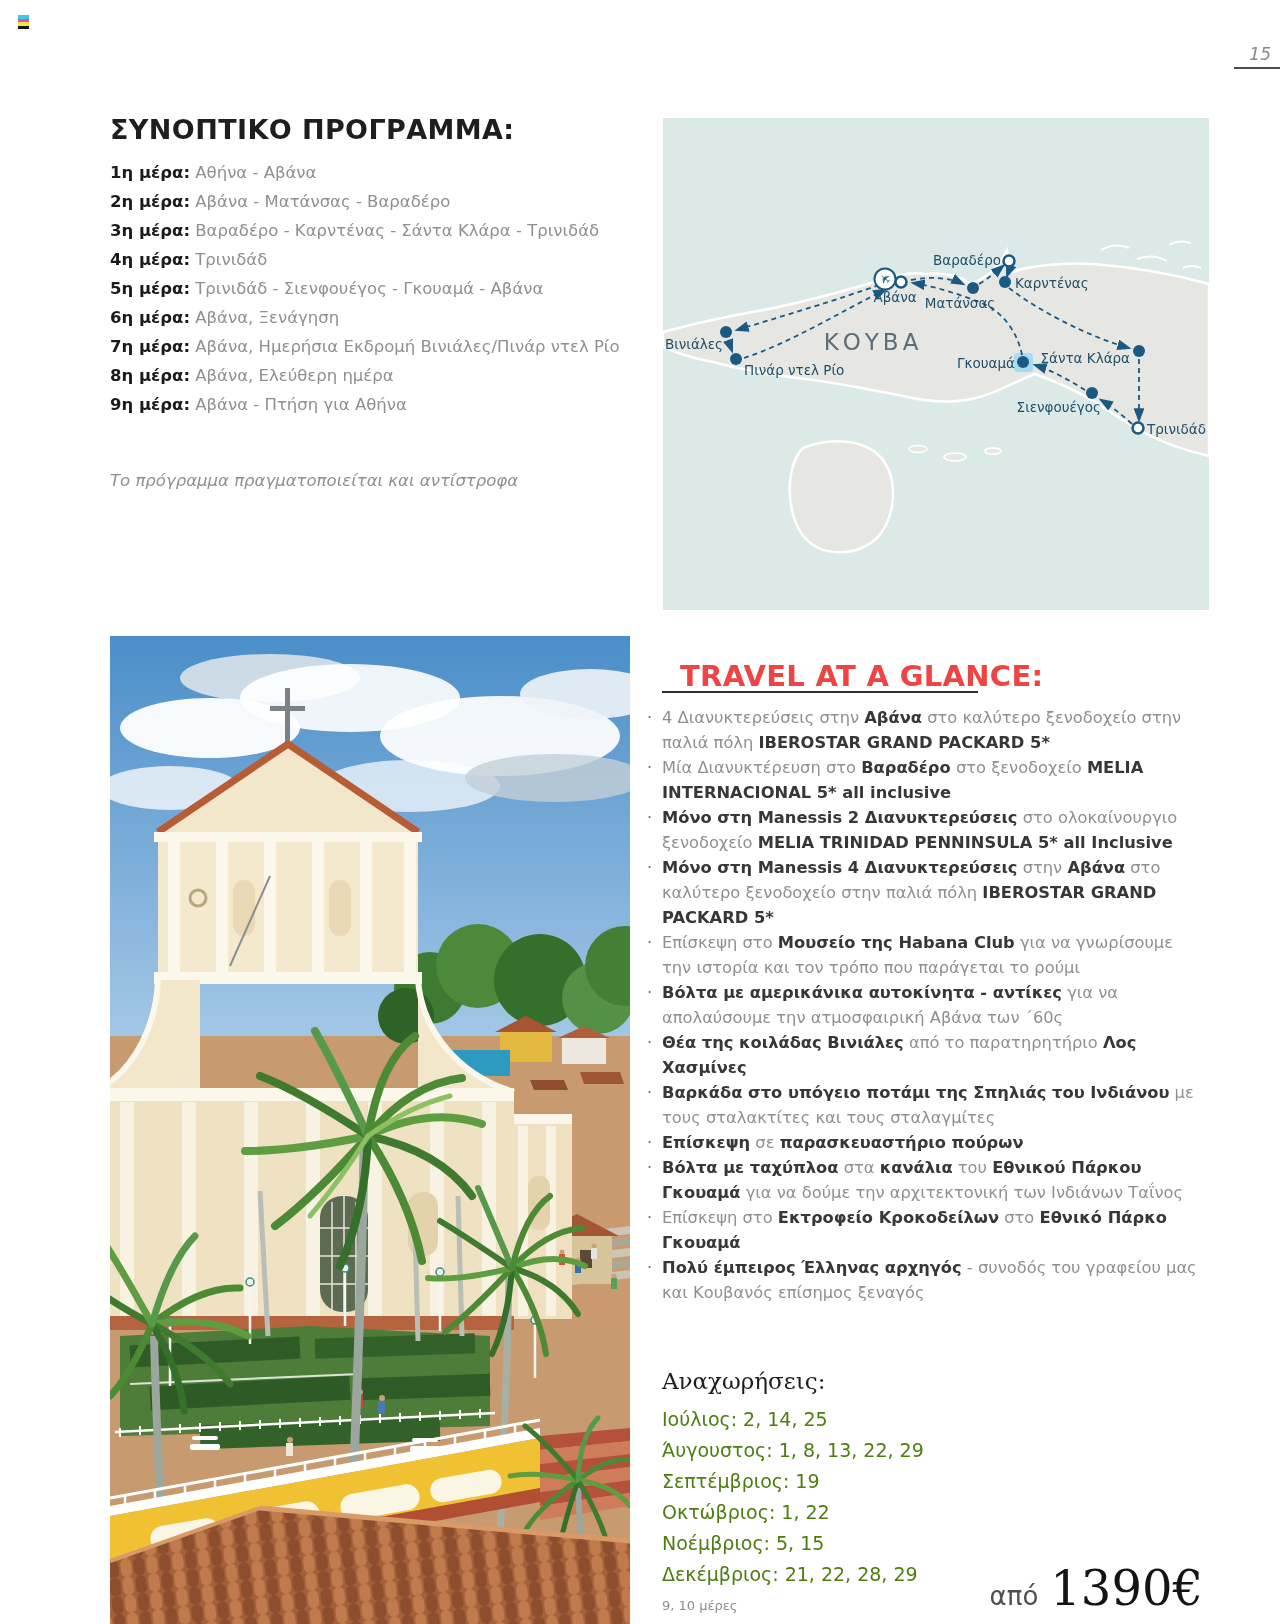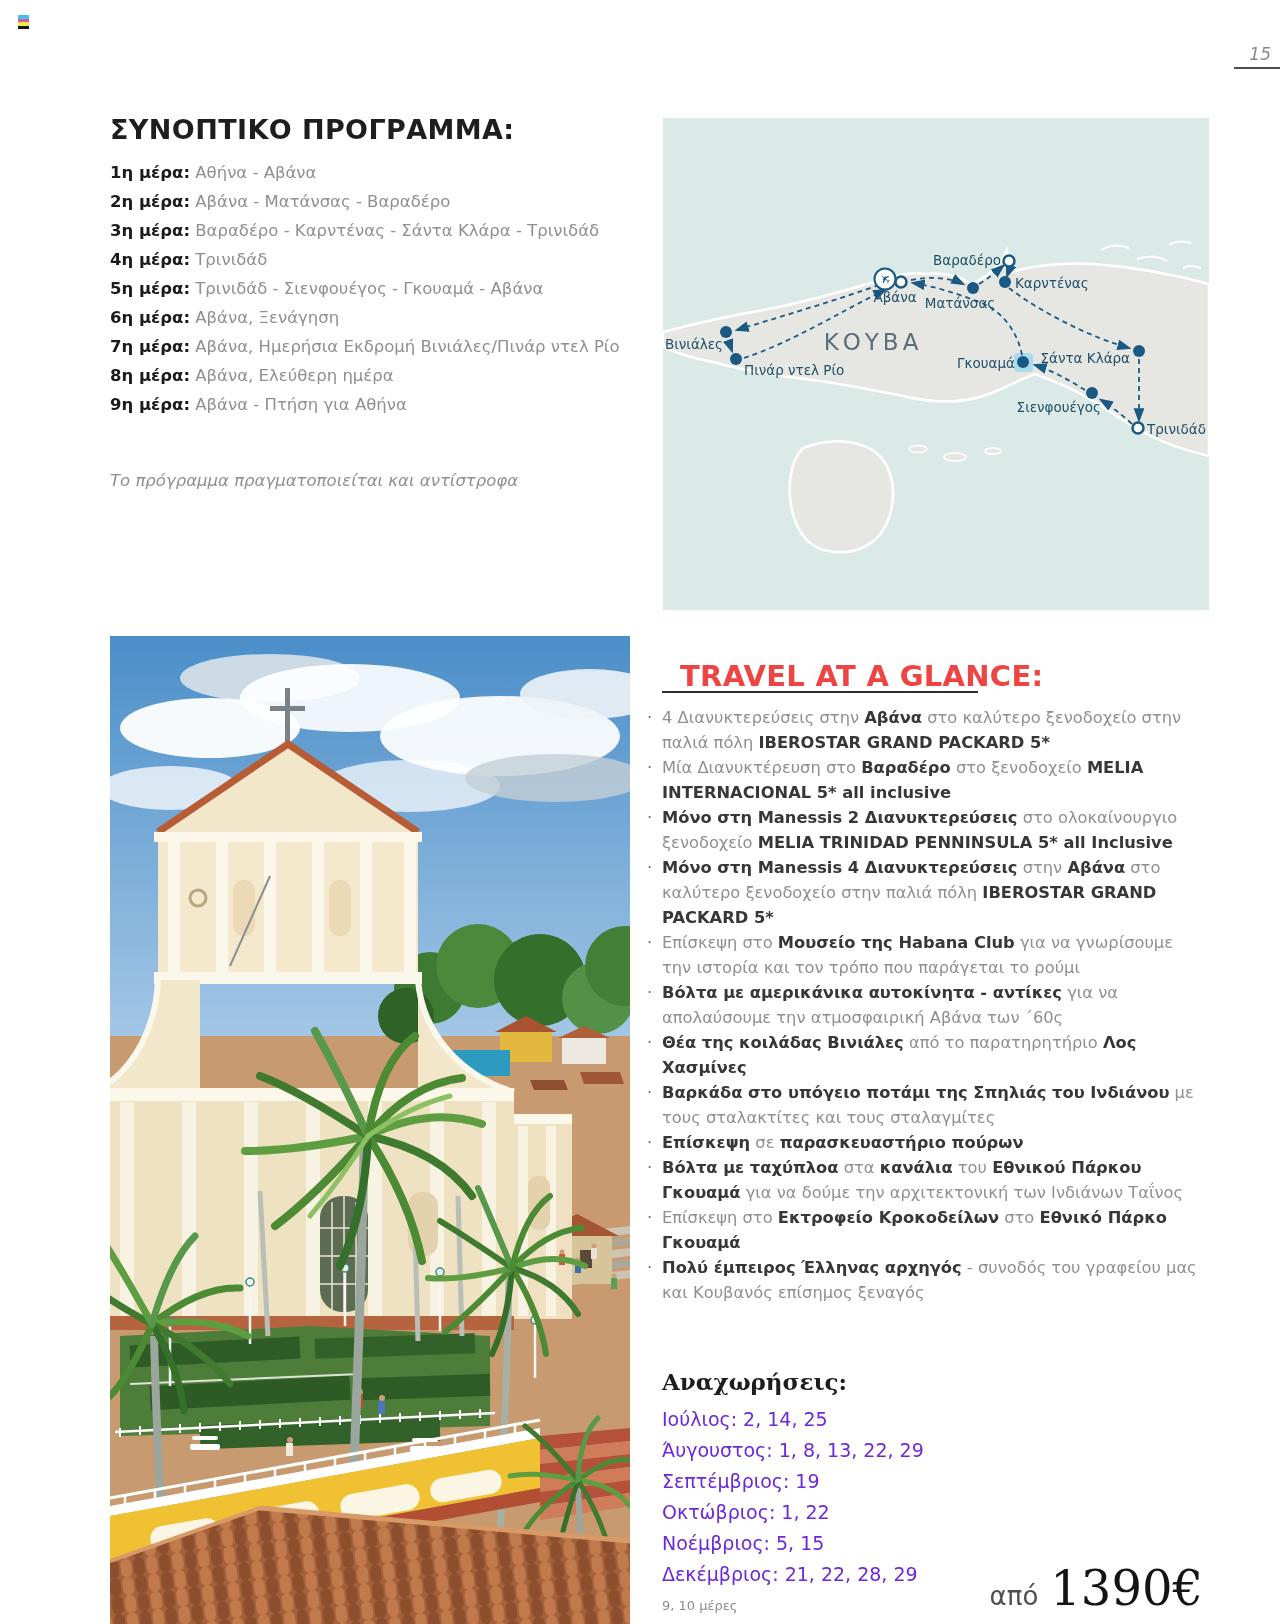--- a/index.html
+++ b/index.html
@@ -35,23 +35,23 @@
 
   
   .glance-title{position:absolute;left:680px;top:659px;font-size:29px;font-weight:bold;color:#ef4444;letter-spacing:.3px;}
   .glance-rule{position:absolute;left:662px;top:691px;width:316px;height:2px;background:#2d2d2d;}
   .bullets{position:absolute;left:647px;top:705px;width:552px;}
   .brow{display:flex;}
   .bdot{width:15px;font-size:16.3px;line-height:25px;color:#6e6e6e;flex:none;}
   .btxt{font-size:16.3px;line-height:25px;color:#8f8f8f;}
   .btxt b{color:#373737;}
 
-  .dep-title{position:absolute;left:662px;top:1368px;font-family:"DejaVu Serif",serif;font-weight:bold;font-size:23px;color:#1d1d1d;}
+  .dep-title{position:absolute;left:662px;top:1368px;font-family:"DejaVu Serif",serif;font-weight:normal;font-size:23px;color:#1d1d1d;}
   .months{position:absolute;left:662px;top:1404px;}
-  .month{font-size:19px;line-height:31px;color:#6d28d9;}
+  .month{font-size:19px;line-height:31px;color:#4d7c0f;}
 
   .duration{position:absolute;left:662px;top:1598px;font-size:13px;color:#8c8c8c;}
   .price{position:absolute;right:77px;top:1560px;display:flex;align-items:baseline;gap:12px;}
   .price .from{font-size:26px;color:#4f4f4f;}
   .price .amount{font-family:"DejaVu Serif",serif;font-size:48px;color:#141414;}
 </style>
 </head>
 <body>
 
 <div class="page">

